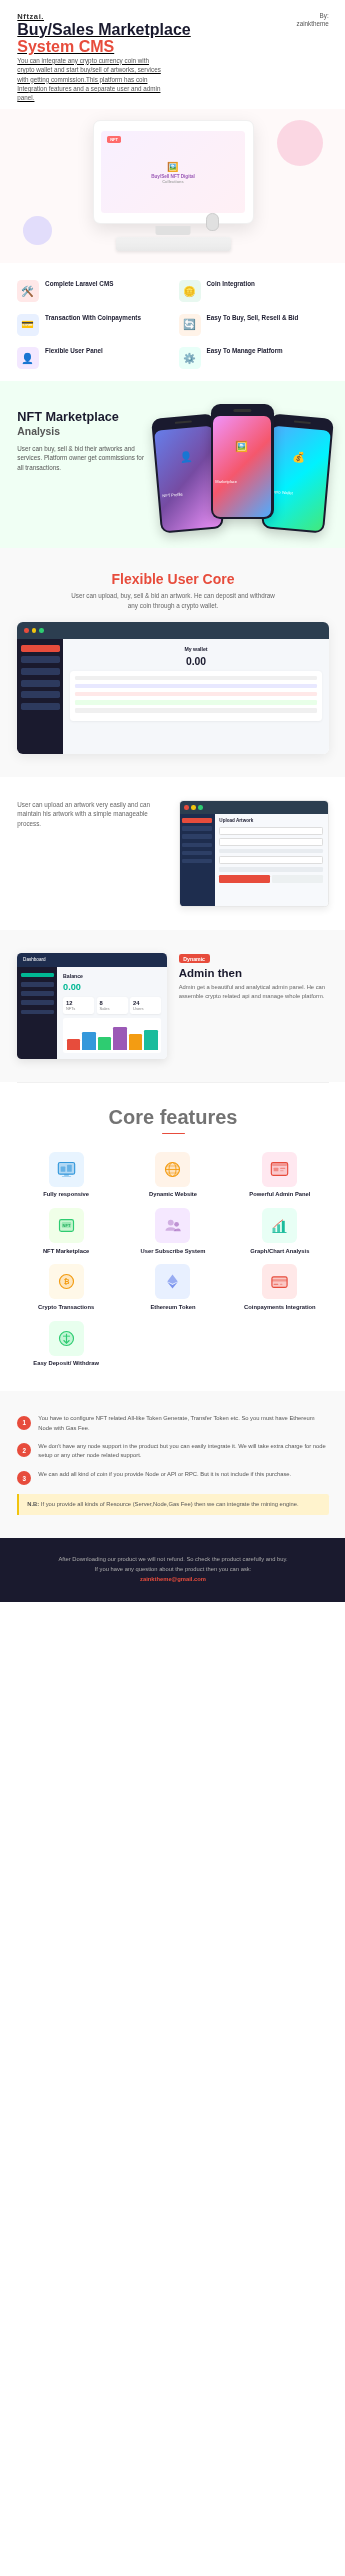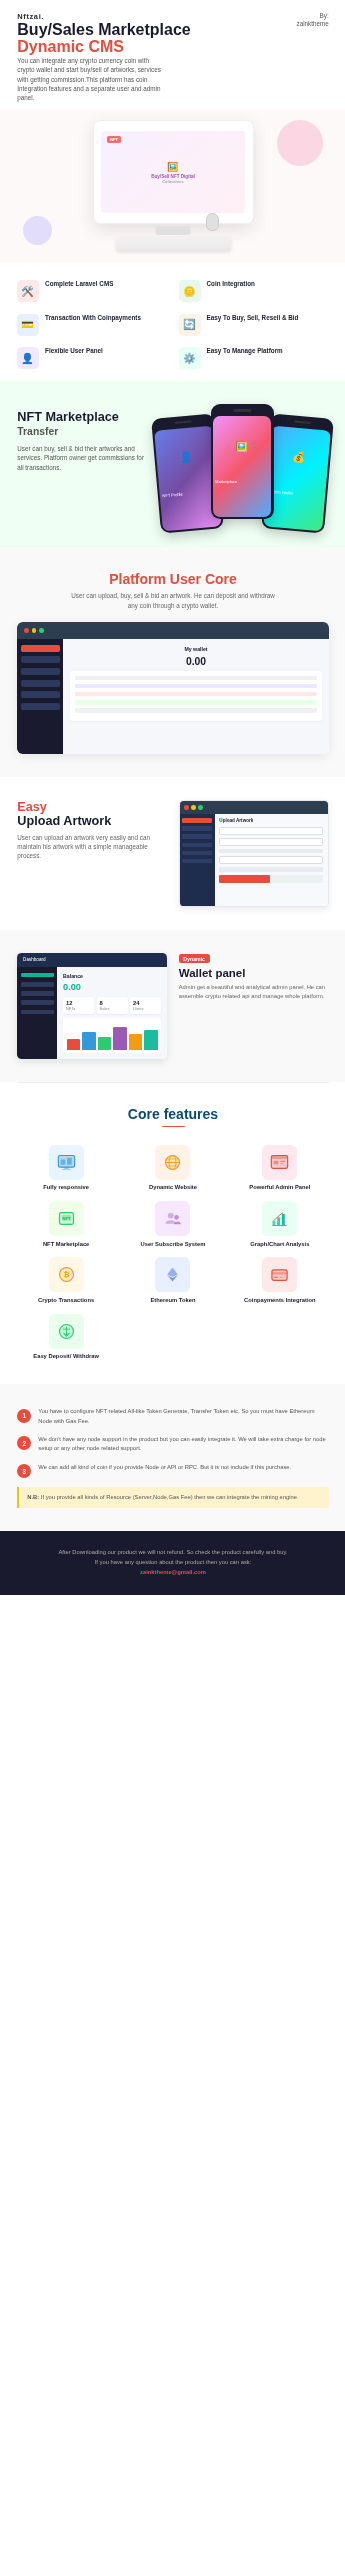--- a/index.html
+++ b/index.html
@@ -8,20 +8,21 @@
       background: #fff;
       width: 346px;
       overflow-x: hidden;
     }
 
     
     .header {
       background: #fff;
       padding: 11.5px 17.3px 5.8px 17.3px;
       position: relative;
+      text-decoration: underline;
     }
     .header .by-line {
       position: absolute;
       top: 11.5px;
       right: 17.3px;
       text-align: right;
       font-size: 6.3px;
       color: #555;
       line-height: 1.4;
     }
@@ -524,23 +525,23 @@
       border-radius: 1.2px 1.2px 0 0;
     }
 
     
     .core-features-section {
       background: #fff;
       padding: 23px 17.3px;
       text-align: center;
     }
     .core-features-section h2 {
-      font-size: 14px;
+      font-size: 20px;
       font-weight: 800;
-      color: #0c4a6e;
+      color: #737373;
       margin-bottom: 4px;
     }
     .core-features-section .underline-bar {
       width: 23px;
       height: 1.7px;
       background: #e74c3c;
       margin: 0 auto 17.3px auto;
       border-radius: 1.2px;
     }
     .core-grid {
@@ -653,21 +654,21 @@
 <body>
 
 <div class="header">
   <div class="by-line">
     <span>By:</span><br>
     <span>zainktheme</span>
   </div>
   <div class="logo">Nftzai.</div>
   <h1>
     <span>Buy/Sales Marketplace</span><br>
-    <span style="color:#e74c3c;">Dynamic CMS</span>
+    <span style="color:#e74c3c;">System CMS</span>
   </h1>
   <p class="desc">You can integrate any crypto currency coin with crypto wallet and start buy/sell of artworks, services with getting commission.This platform has coin Integration features and a separate user and admin panel.</p>
 </div>
 
 <div class="hero-section">
   <div class="hero-blob"></div>
   <div class="hero-blob2"></div>
   <div style="display:flex; flex-direction:column; align-items:center; position:relative; z-index:2;">
     <div class="hero-monitor">
       <div class="monitor-screen">
@@ -725,21 +726,21 @@
   </div>
 </div>
 
 <div class="divider"></div>
 
 <div class="nft-section">
   <div style="display:flex; gap:11.5px; align-items:flex-start;">
     <div style="flex:1; padding-top:11.5px;">
       <h2>
         <span>NFT Marketplace</span><br>
-        <span style="color:#555; font-size:10.4px; font-weight:600;">Transfer</span>
+        <span style="color:#555; font-size:10.4px; font-weight:600;">Analysis</span>
       </h2>
       <p style="margin-top:5.8px;">User can buy, sell &amp; bid their artworks and services. Platform owner get commissions for all transactions.</p>
     </div>
     <div style="flex:1; position:relative; height:132px;">
       <div class="nft-circle"></div>
       <div style="position:absolute; right:0; top:5.8px; display:flex; gap:3.5px; align-items:flex-start;">
         <div class="phone-mockup" style="transform:rotate(-5deg); margin-top:11.5px;">
           <div class="phone-screen phone-screen-1">
             <div class="phone-img-placeholder">👤</div>
             <div style="padding:2.3px; color:#fff; font-size:4px;">NFT Profile</div>
@@ -757,21 +758,21 @@
             <div style="padding:2.3px; color:#fff; font-size:4px;">Crypto Wallet</div>
           </div>
         </div>
       </div>
     </div>
   </div>
 </div>
 
 <div class="flex-panel-section">
   <h2>
-    <span>Platform User</span>
+    <span>Flexible User</span>
     <span style="color:#e74c3c;">Core</span>
   </h2>
   <p>User can upload, buy, sell &amp; bid an artwork. He can deposit and withdraw any coin through a crypto wallet.</p>
   <div class="dashboard-preview">
     <div class="dashboard-header-bar">
       <div class="dot red"></div>
       <div class="dot yellow"></div>
       <div class="dot green"></div>
     </div>
     <div class="dashboard-body">
@@ -793,24 +794,20 @@
           <div class="dash-row"></div>
           <div class="dash-row"></div>
         </div>
       </div>
     </div>
   </div>
 </div>
 
 <div class="upload-section">
   <div class="upload-text">
-    <h2>
-      <span style="color:#e74c3c;">Easy</span><br>
-      <span>Upload Artwork</span>
-    </h2>
     <p>User can upload an artwork very easily and can maintain his artwork with a simple manageable process.</p>
   </div>
   <div class="upload-preview">
     <div class="admin-screen">
       <div class="admin-screen-header">
         <div class="dot red"></div>
         <div class="dot yellow"></div>
         <div class="dot green"></div>
       </div>
       <div class="admin-screen-body">
@@ -877,21 +874,21 @@
             <div class="chart-bar" style="height:80%; background:#9b59b6;"></div>
             <div class="chart-bar" style="height:55%; background:#f39c12;"></div>
             <div class="chart-bar" style="height:70%; background:#1abc9c;"></div>
           </div>
         </div>
       </div>
     </div>
   </div>
   <div class="admin-panel-text">
     <span class="badge-dynamic">Dynamic</span>
-    <h2>Wallet panel</h2>
+    <h2>Admin then</h2>
     <p>Admin get a beautiful and analytical admin panel. He can assemble crypto related api and manage whole platform.</p>
   </div>
 </div>
 
 <div class="divider"></div>
 
 <div class="core-features-section">
   <h2>Core features</h2>
   <div class="underline-bar"></div>
   <div class="core-grid">

